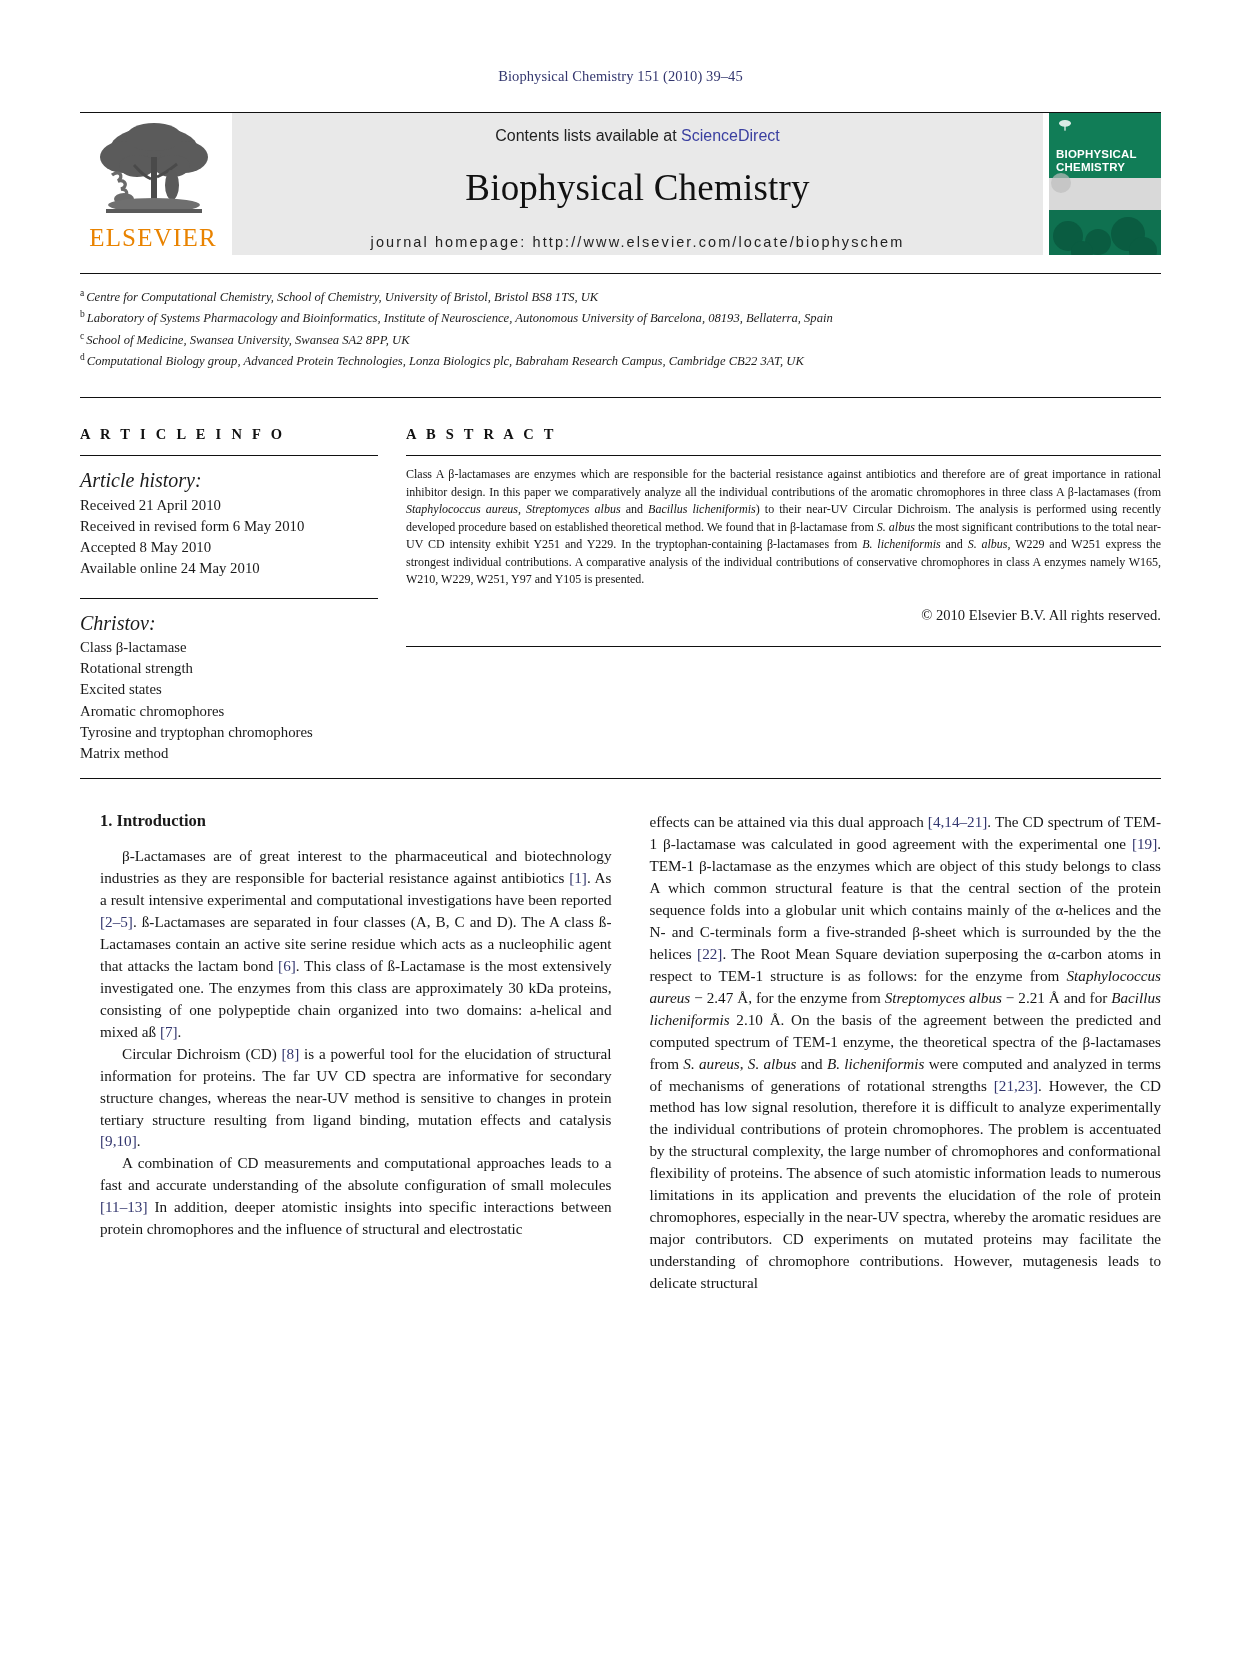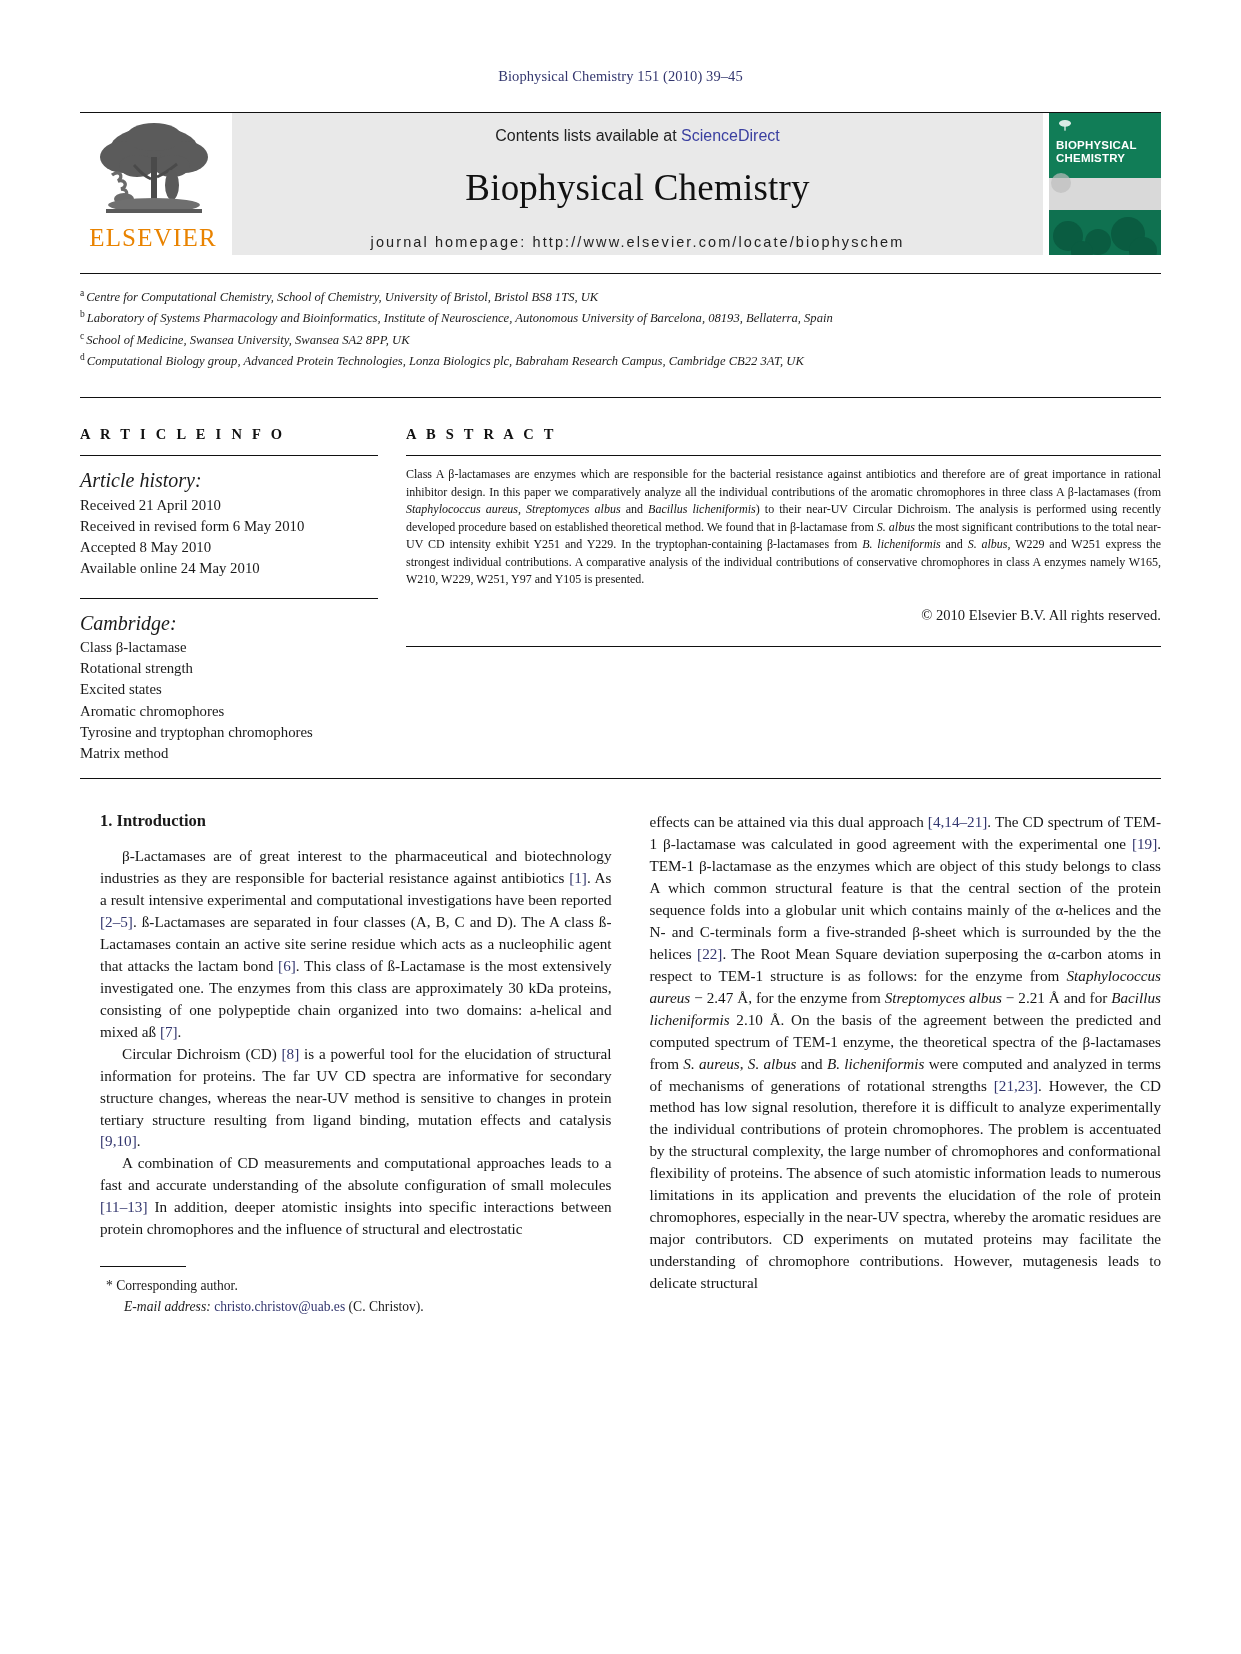--- a/index.html
+++ b/index.html
@@ -256,21 +256,21 @@
     font-size: 14.6px;
     line-height: 1.45;
   }
   .imprint .doi-link { color: #33366e; }
 
   
   .cov-top { position:absolute; left:0; right:0; top:0; height:46%; background:#117d57; }
   .cov-mid { position:absolute; left:0; right:0; top:46%; height:22%; background:#d9d9d9; }
   .cov-bot { position:absolute; left:0; right:0; top:68%; bottom:0; background:#0f7150; }
   .cov-title {
-    position:absolute; left:7px; top:26px;
+    position:absolute; left:7px; top:35px;
     color:#fff; font-family:"Liberation Sans", sans-serif;
     font-size:11.5px; font-weight:700; line-height:1.12; letter-spacing:0.2px;
   }
   .cov-elsmark {
     position:absolute; left:8px; top:5px; width:16px; height:16px;
     opacity:0.85;
   }
   .blob { position:absolute; border-radius:50%; background:#0a5c41; }
 </style>
 </head>
@@ -362,21 +362,21 @@
     <div class="col-info">
       <div class="sec-head">A R T I C L E    I N F O</div>
       <div class="hrule"></div>
       <div class="hist-label">Article history:</div>
       <div class="hist-line">Received 21 April 2010</div>
       <div class="hist-line">Received in revised form 6 May 2010</div>
       <div class="hist-line">Accepted 8 May 2010</div>
       <div class="hist-line">Available online 24 May 2010</div>
       <div class="hrule" style="margin-top:18px;margin-bottom:10px;"></div>
       <div class="kw-block">
-        <div class="kw-label">Cambridge:</div>
+        <div class="kw-label">Christov:</div>
         <div class="kw-line">Class β-lactamase</div>
         <div class="kw-line">Rotational strength</div>
         <div class="kw-line">Excited states</div>
         <div class="kw-line">Aromatic chromophores</div>
         <div class="kw-line">Tyrosine and tryptophan chromophores</div>
         <div class="kw-line">Matrix method</div>
       </div>
     </div>
 
     <div class="col-abstract">
@@ -391,32 +391,20 @@
   <div class="section-divider"></div>
 
   <div class="body-cols">
 
     <div class="bcol">
       <h2 class="body-head">1. Introduction</h2>
       <p class="body-p first">β-Lactamases are of great interest to the pharmaceutical and biotechnology industries as they are responsible for bacterial resistance against antibiotics <span class="ref">[1]</span>. As a result intensive experimental and computational investigations have been reported <span class="ref">[2–5]</span>. ß-Lactamases are separated in four classes (A, B, C and D). The A class ß-Lactamases contain an active site serine residue which acts as a nucleophilic agent that attacks the lactam bond <span class="ref">[6]</span>. This class of ß-Lactamase is the most extensively investigated one. The enzymes from this class are approximately 30 kDa proteins, consisting of one polypeptide chain organized into two domains: a-helical and mixed aß <span class="ref">[7]</span>.</p>
       <p class="body-p">Circular Dichroism (CD) <span class="ref">[8]</span> is a powerful tool for the elucidation of structural information for proteins. The far UV CD spectra are informative for secondary structure changes, whereas the near-UV method is sensitive to changes in protein tertiary structure resulting from ligand binding, mutation effects and catalysis <span class="ref">[9,10]</span>.</p>
       <p class="body-p">A combination of CD measurements and computational approaches leads to a fast and accurate understanding of the absolute configuration of small molecules <span class="ref">[11–13]</span> In addition, deeper atomistic insights into specific interactions between protein chromophores and the influence of structural and electrostatic</p>
 
-      <div class="footnote-area">
-        <div class="fn-rule"></div>
-        <div class="fn-line">
-          <span>*</span>
-          <span>Corresponding author.</span>
-        </div>
-        <div class="fn-line" style="padding-left:24px;text-indent:0;">
-          <span class="em-label">E-mail address:</span>
-          <span class="mail" style="color:#33366e;">christo.christov@uab.es</span>
-          <span>(C. Christov).</span>
-        </div>
-      </div>
 
     </div>
 
     <div class="bcol">
       <p class="body-p" style="text-indent:0;">effects can be attained via this dual approach <span class="ref">[4,14–21]</span>. The CD spectrum of TEM-1 β-lactamase was calculated in good agreement with the experimental one <span class="ref">[19]</span>. TEM-1 β-lactamase as the enzymes which are object of this study belongs to class A which common structural feature is that the central section of the protein sequence folds into a globular unit which contains mainly of the α-helices and the N- and C-terminals form a five-stranded β-sheet which is surrounded by the the helices <span class="ref">[22]</span>. The Root Mean Square deviation superposing the α-carbon atoms in respect to TEM-1 structure is as follows: for the enzyme from <i>Staphylococcus aureus</i> − 2.47 Å, for the enzyme from <i>Streptomyces albus</i> − 2.21 Å and for <i>Bacillus licheniformis</i> 2.10 Å. On the basis of the agreement between the predicted and computed spectrum of TEM-1 enzyme, the theoretical spectra of the β-lactamases from <i>S. aureus</i>, <i>S. albus</i> and <i>B. licheniformis</i> were computed and analyzed in terms of mechanisms of generations of rotational strengths <span class="ref">[21,23]</span>. However, the CD method has low signal resolution, therefore it is difficult to analyze experimentally the individual contributions of protein chromophores. The problem is accentuated by the structural complexity, the large number of chromophores and conformational flexibility of proteins. The absence of such atomistic information leads to numerous limitations in its application and prevents the elucidation of the role of protein chromophores, especially in the near-UV spectra, whereby the aromatic residues are major contributors. CD experiments on mutated proteins may facilitate the understanding of chromophore contributions. However, mutagenesis leads to delicate structural</p>
     </div>
   </div>
 
 </div>
 

